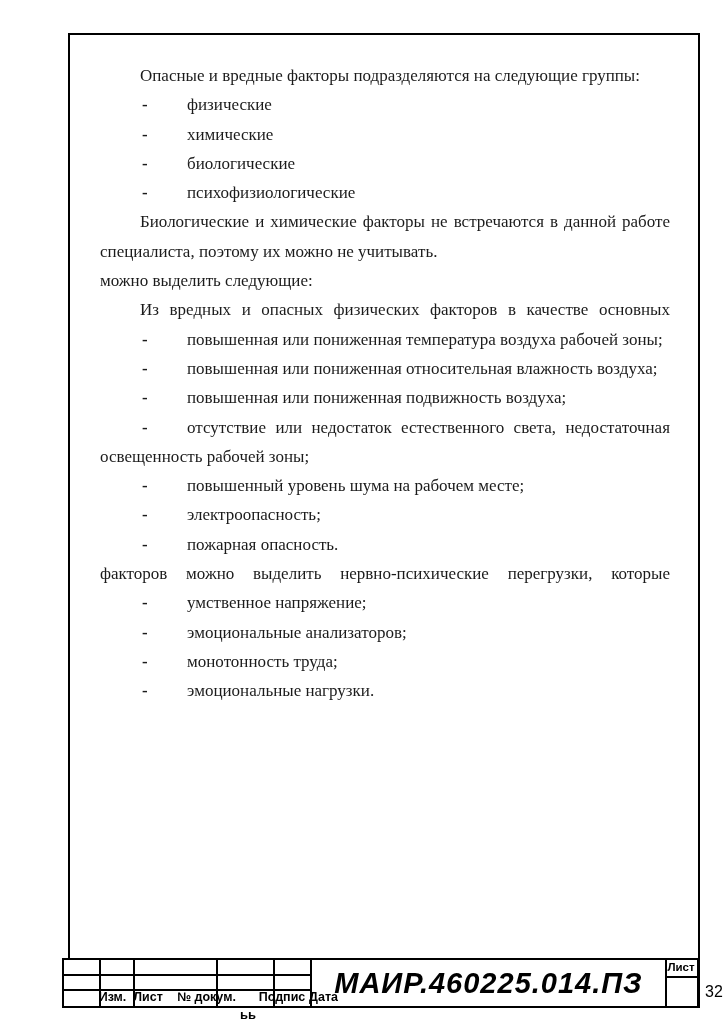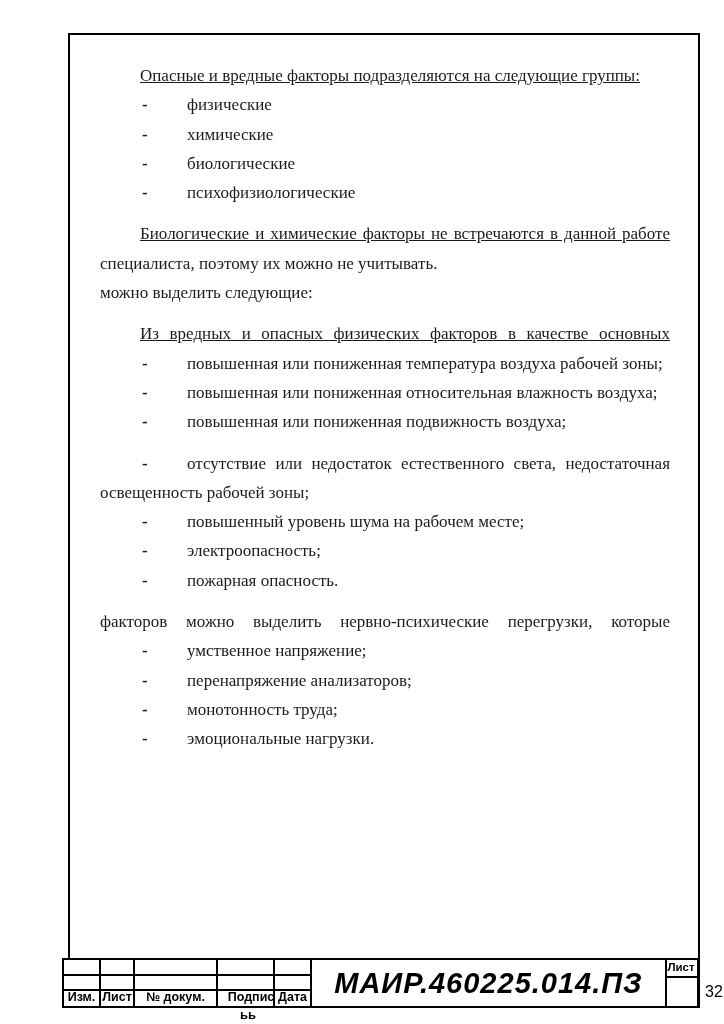--- a/index.html
+++ b/index.html
@@ -29,23 +29,22 @@
     color: #1b1b1b;
   }
   .tl {
     height: 29.3px;
     line-height: 29.3px;
     text-align: left;
   }
   .tl.just {
     text-align: justify;
     text-align-last: justify;
-    margin-top: 12px;
   }
-  .pfirst { text-indent: 40px; text-decoration: underline; }
+  .pfirst { text-indent: 40px; }
   .lifirst { position: relative; padding-left: 87px; text-indent: 0; }
   .dash {
     position: absolute;
     left: 42px; top: 0;
     font-weight: bold;
     letter-spacing: 0;
   }
   
   .tb {
     position: absolute;
@@ -60,20 +59,21 @@
   .tb .h { position: absolute; height: 2px; background: #000; }
   .tb-cell {
     position: absolute;
     top: 29px; height: 17px;
     line-height: 17px;
     font-size: 12.5px;
     font-weight: bold;
     text-align: center;
     white-space: nowrap;
     overflow: hidden;
+    padding-left: 31px;
   }
   .tb-docnum {
     position: absolute;
     left: 248px; top: 0;
     width: 353px; height: 46px;
     display: flex; align-items: center; justify-content: center;
     font-style: italic;
     font-weight: bold;
     font-size: 29px;
     letter-spacing: 1px;
@@ -126,21 +126,21 @@
       <div class="tl lifirst"><span class="dash">-</span><span>повышенная или пониженная температура воздуха рабочей зоны;</span></div>
       <div class="tl lifirst"><span class="dash">-</span><span>повышенная или пониженная относительная влажность воздуха;</span></div>
       <div class="tl lifirst"><span class="dash">-</span><span>повышенная или пониженная подвижность воздуха;</span></div>
       <div class="tl just lifirst"><span class="dash">-</span><span>отсутствие или недостаток естественного света, недостаточная</span></div>
       <div class="tl"><span>освещенность рабочей зоны;</span></div>
       <div class="tl lifirst"><span class="dash">-</span><span>повышенный уровень шума на рабочем месте;</span></div>
       <div class="tl lifirst"><span class="dash">-</span><span>электроопасность;</span></div>
       <div class="tl lifirst"><span class="dash">-</span><span>пожарная опасность.</span></div>
       <div class="tl just"><span>факторов можно выделить нервно-психические перегрузки, которые</span></div>
       <div class="tl lifirst"><span class="dash">-</span><span>умственное напряжение;</span></div>
-      <div class="tl lifirst"><span class="dash">-</span><span>перенапряжение анализаторов;</span></div>
+      <div class="tl lifirst"><span class="dash">-</span><span>эмоциональные анализаторов;</span></div>
       <div class="tl lifirst"><span class="dash">-</span><span>монотонность труда;</span></div>
       <div class="tl lifirst"><span class="dash">-</span><span>эмоциональные нагрузки.</span></div>
     </div>
 
   <div class="tb">
 
     <div class="v" style="left:35px"></div>
     <div class="v" style="left:69px"></div>
     <div class="v" style="left:152px"></div>
     <div class="v" style="left:209px"></div>

